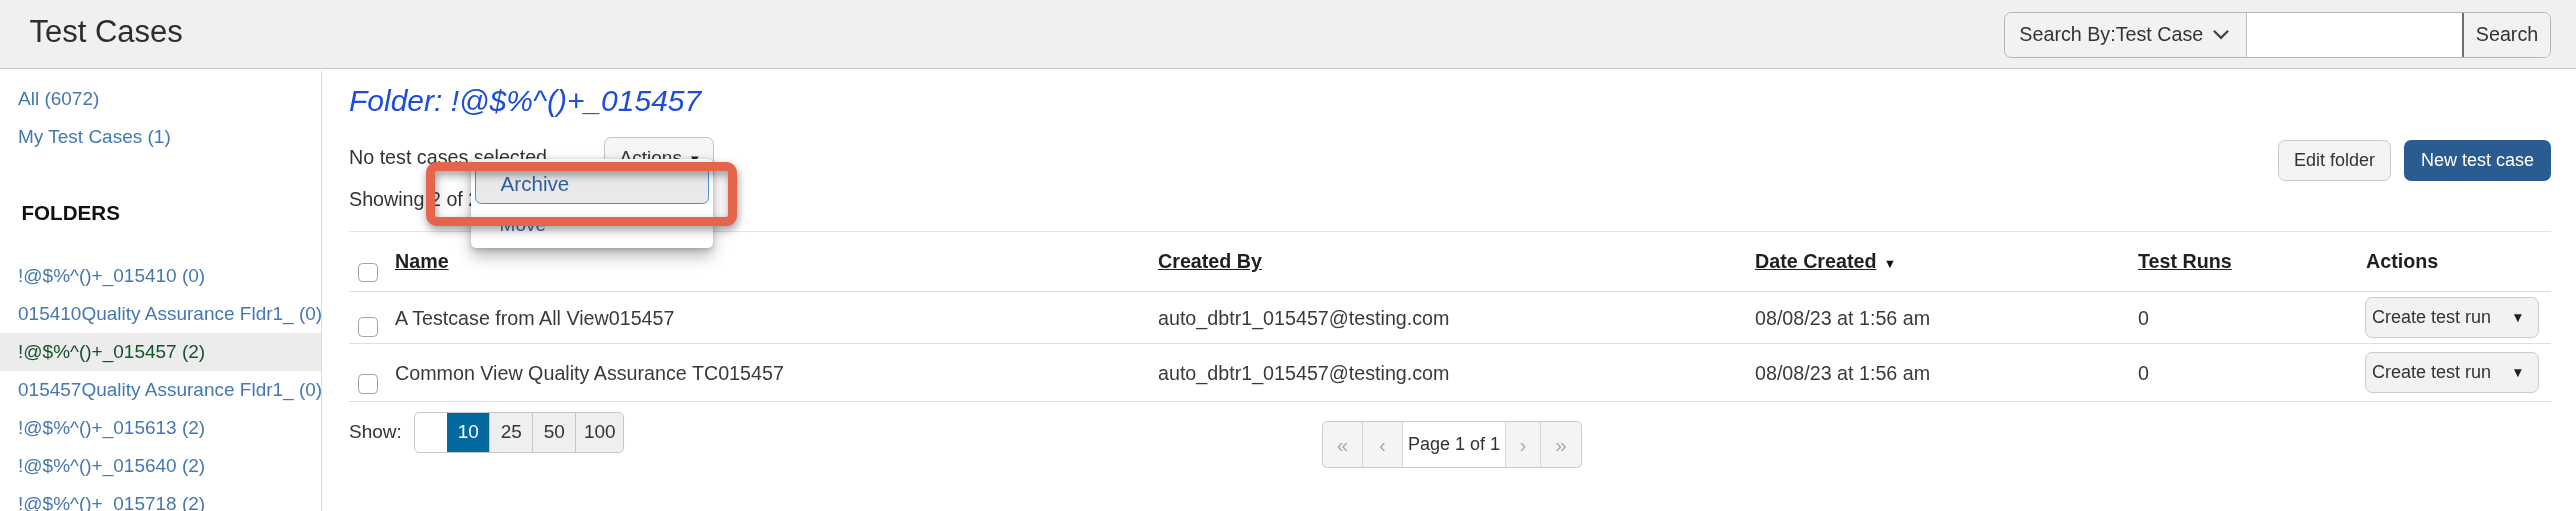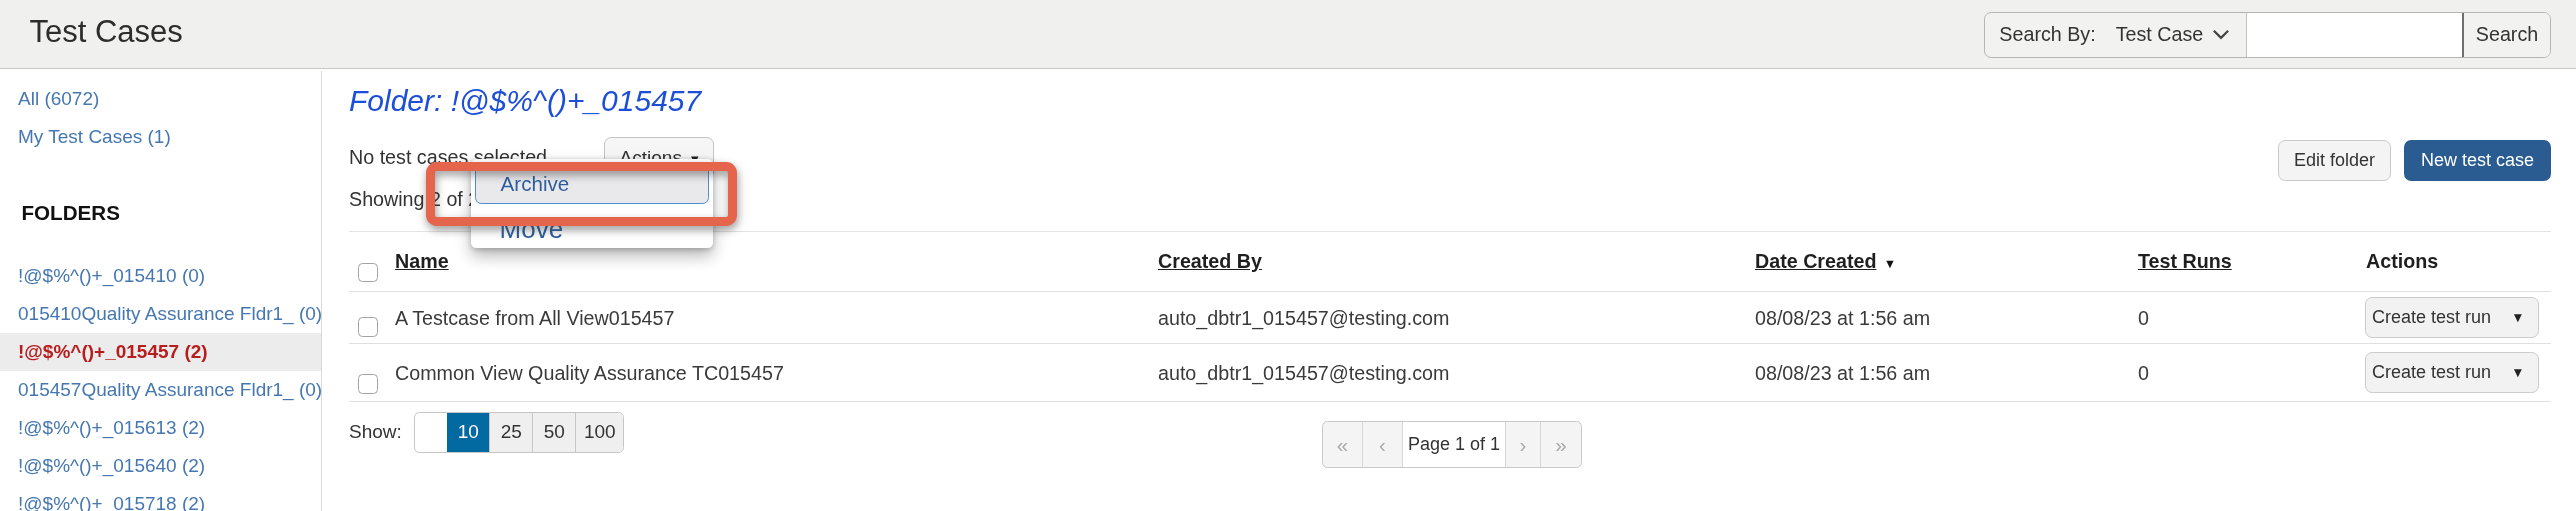--- a/index.html
+++ b/index.html
@@ -8,41 +8,41 @@
   .nowrap { white-space:nowrap; }
 
   
   .topbar { position:absolute; left:0; top:0; width:2576px; height:69px;
             background:#f0f0ef; border-bottom:1.8px solid #c9c9c9; z-index:5; }
   .page-title { position:absolute; left:29.5px; top:14.3px; font-size:31px; color:#2d2d2d; }
 
   .search-bar { position:absolute; right:25px; top:11.6px; height:46px; display:flex;
                 align-items:stretch; border:0.9px solid #b5b5b5; border-radius:7.2px;
                 background:#f2f2f1; overflow:hidden; }
-  .search-by { display:flex; align-items:center; padding:0 16px 0 14.3px; gap:20px;
+  .search-by { display:flex; align-items:center; padding:0 16px 0 14.3px; gap:0;
                font-size:19.7px; color:#333; }
   .search-type { display:flex; align-items:center; gap:9px; cursor:default; }
   .chev { width:18px; height:10.7px; }
   .search-input { width:216px; border:none; border-left:0.9px solid #c2c2c2;
                   background:#ffffff; font-size:19.7px; padding:0 10.7px; outline:none;
                   font-family:"Liberation Sans", sans-serif; }
   .search-divider { width:1.8px; background:#6f6f6f; }
   .search-btn { width:86px; background:#f2f2f1; border:none; font-size:19.7px; color:#333;
                 font-family:"Liberation Sans", sans-serif; cursor:pointer; }
 
   
   .sidebar { position:absolute; left:0; top:71px; width:322px; height:441px;
              background:#fff; border-right:1.8px solid #d9d9d9; overflow:hidden; }
   .nav-item { height:38px; line-height:38px; padding-left:18px; font-size:19px;
               color:#4577b1; white-space:nowrap; cursor:pointer; }
   .nav-item.first { margin-top:9px; }
   .folders-heading { height:38px; line-height:38px; padding-left:21.5px; margin-top:38px;
                      font-size:20.6px; font-weight:bold; color:#111; }
   .folder-list { margin-top:25px; }
-  .nav-item.selected { background:#ececec; color:#b91c1c; font-weight:bold; }
+  .nav-item.selected { background:#ececec; color:#14532d; font-weight:normal; }
 
   
   .main { position:absolute; left:322px; top:71px; width:2254px; height:441px; }
   .folder-title { position:absolute; left:27px; top:12.5px; font-size:30px; color:#1d4ed8;font-style:italic; }
   .selection-status { position:absolute; left:27px; top:75px; font-size:19.7px; color:#333; }
   .showing-count { position:absolute; left:27px; top:117px; font-size:19.7px; color:#333; }
 
   .actions-btn { position:absolute; left:282px; top:66px; width:110px; height:42px;
                  background:#f6f6f6; border:0.9px solid #c3c3c3; border-radius:7.2px;
                  display:flex; align-items:center; justify-content:center; gap:9px;
@@ -108,21 +108,21 @@
 
   
   .actions-menu { position:absolute; left:471px; top:159px; width:242px; height:89px;
                   background:#fff; border-radius:5.4px; z-index:20;
                   box-shadow:0 7.2px 16px rgba(0,0,0,0.28), 0 1.8px 5.4px rgba(0,0,0,0.18); }
   .menu-item-archive { position:absolute; left:3.6px; right:3.6px; top:4.5px; height:40px;
                        border:1.8px solid #4b8fd4; border-radius:6.3px; background:#e9e9ec;
                        display:flex; align-items:center; padding-left:25px;
                        font-size:20.6px; color:#2d5e9e; cursor:pointer; }
   .menu-item-move { position:absolute; left:3.6px; top:55px; padding-left:25px;
-                    font-size:26px; color:#2d5e9e; cursor:pointer; }
+                    font-size:19px; color:#2d5e9e; cursor:pointer; }
 
   
   .annotation { position:absolute; left:426px; top:162px; width:311px; height:64px;
                 border:9.8px solid #e5654c; border-radius:10.7px; z-index:30;
                 filter:drop-shadow(1.8px 4.5px 4.5px rgba(50,50,50,0.5)); pointer-events:none; }
 </style>
 </head>
 <body>
 
 <div class="topbar">

